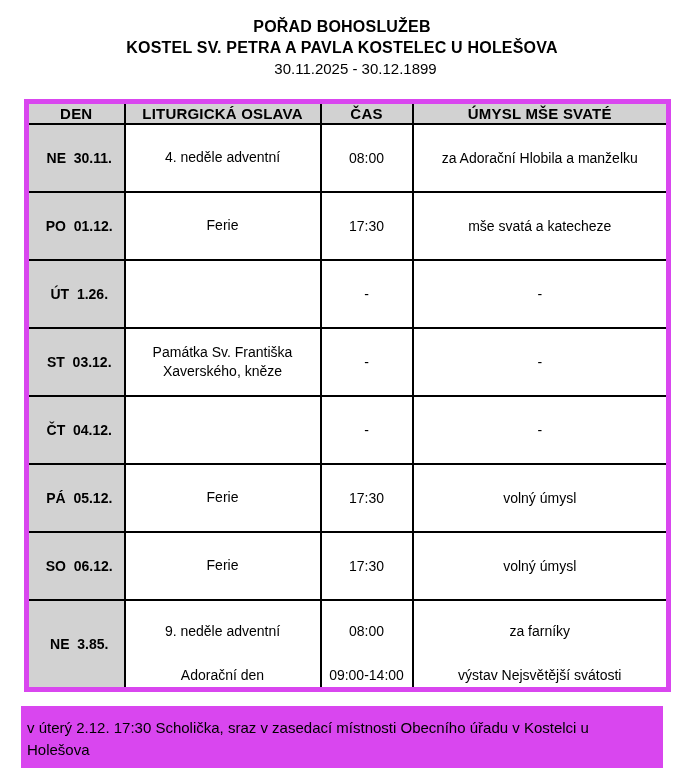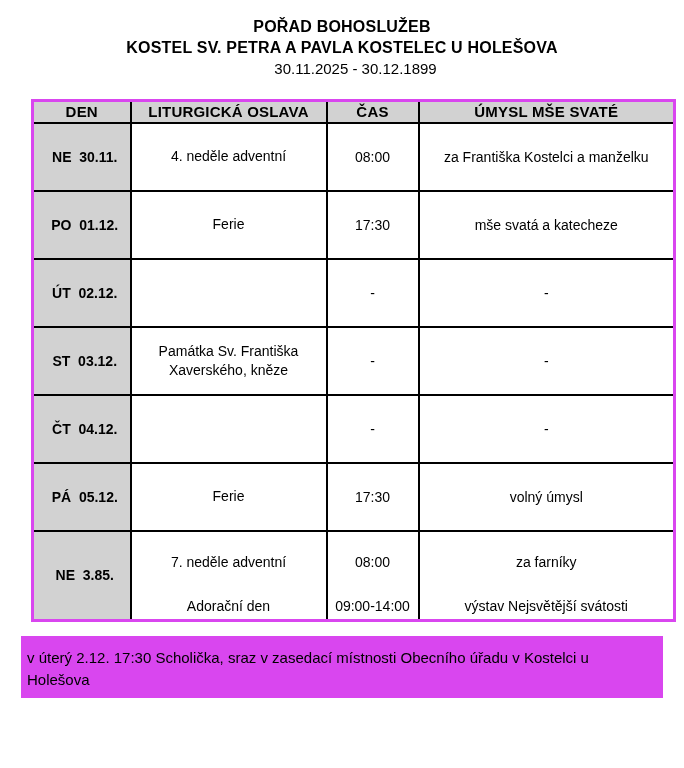--- a/index.html
+++ b/index.html
@@ -15,22 +15,22 @@
   .title-block { text-align: center; padding-top: 16px; }
   .title-line1, .title-line2 {
     font-size: 16px; font-weight: bold; line-height: 21px; letter-spacing: 0.2px;
   }
   .title-date { font-size: 15px; line-height: 21px; margin-left: 27px; }
 
   table.schedule {
     border-collapse: collapse;
     table-layout: fixed;
     width: 642px;
-    margin: 20px 0 0 31px;
-    border: 3px solid #d946ef;
+    margin: 20px 0 0 24px;
+    border: 5px solid #d946ef;
   }
   table.schedule th, table.schedule td {
     border: 2px solid #000000;
     font-size: 14px;
     text-align: center;
     vertical-align: middle;
     overflow: hidden;
   }
   table.schedule th {
     background: #d2d2d2;
@@ -93,30 +93,30 @@
         <th>LITURGICKÁ OSLAVA</th>
         <th>ČAS</th>
         <th>ÚMYSL MŠE SVATÉ</th>
       </tr>
     </thead>
     <tbody>
       <tr class="row">
         <td class="day">NE  30.11.</td>
         <td class="cel">4. neděle adventní</td>
         <td>08:00</td>
-        <td>za Františka Kostelci a manželku</td>
+        <td>za Adorační Hlobila a manželku</td>
       </tr>
       <tr class="row">
         <td class="day">PO  01.12.</td>
         <td class="cel">Ferie</td>
         <td>17:30</td>
         <td>mše svatá a katecheze</td>
       </tr>
       <tr class="row">
-        <td class="day">ÚT  02.12.</td>
+        <td class="day">ÚT  1.26.</td>
         <td class="cel"></td>
         <td>-</td>
         <td>-</td>
       </tr>
       <tr class="row">
         <td class="day">ST  03.12.</td>
         <td class="cel">Památka Sv. Františka Xaverského, kněze</td>
         <td>-</td>
         <td>-</td>
       </tr>
@@ -125,25 +125,31 @@
         <td class="cel"></td>
         <td>-</td>
         <td>-</td>
       </tr>
       <tr class="row">
         <td class="day">PÁ  05.12.</td>
         <td class="cel">Ferie</td>
         <td>17:30</td>
         <td>volný úmysl</td>
       </tr>
+      <tr class="row">
+        <td class="day">SO  06.12.</td>
+        <td class="cel">Ferie</td>
+        <td>17:30</td>
+        <td>volný úmysl</td>
+      </tr>
       <tr class="row-last">
         <td class="day">NE  3.85.</td>
         <td class="cel">
           <div class="stack">
-            <span>7. neděle adventní</span>
+            <span>9. neděle adventní</span>
             <span>Adorační den</span>
           </div>
         </td>
         <td>
           <div class="stack">
             <span>08:00</span>
             <span>09:00-14:00</span>
           </div>
         </td>
         <td>

